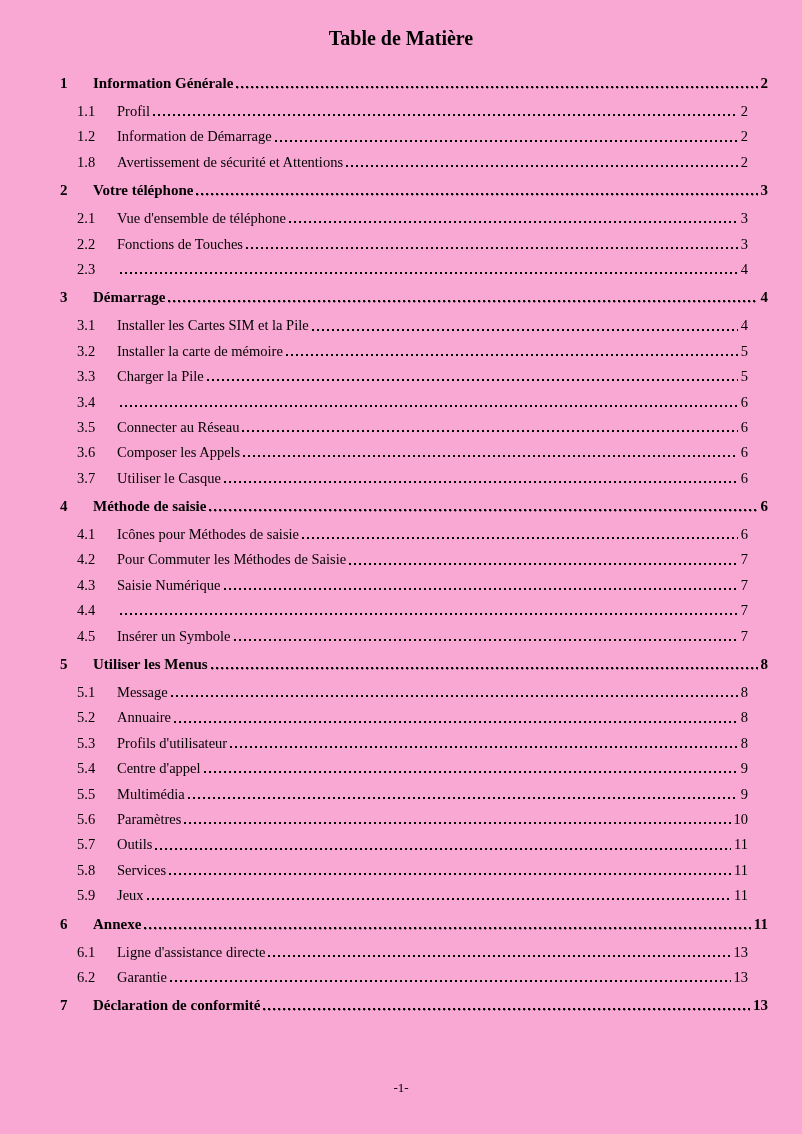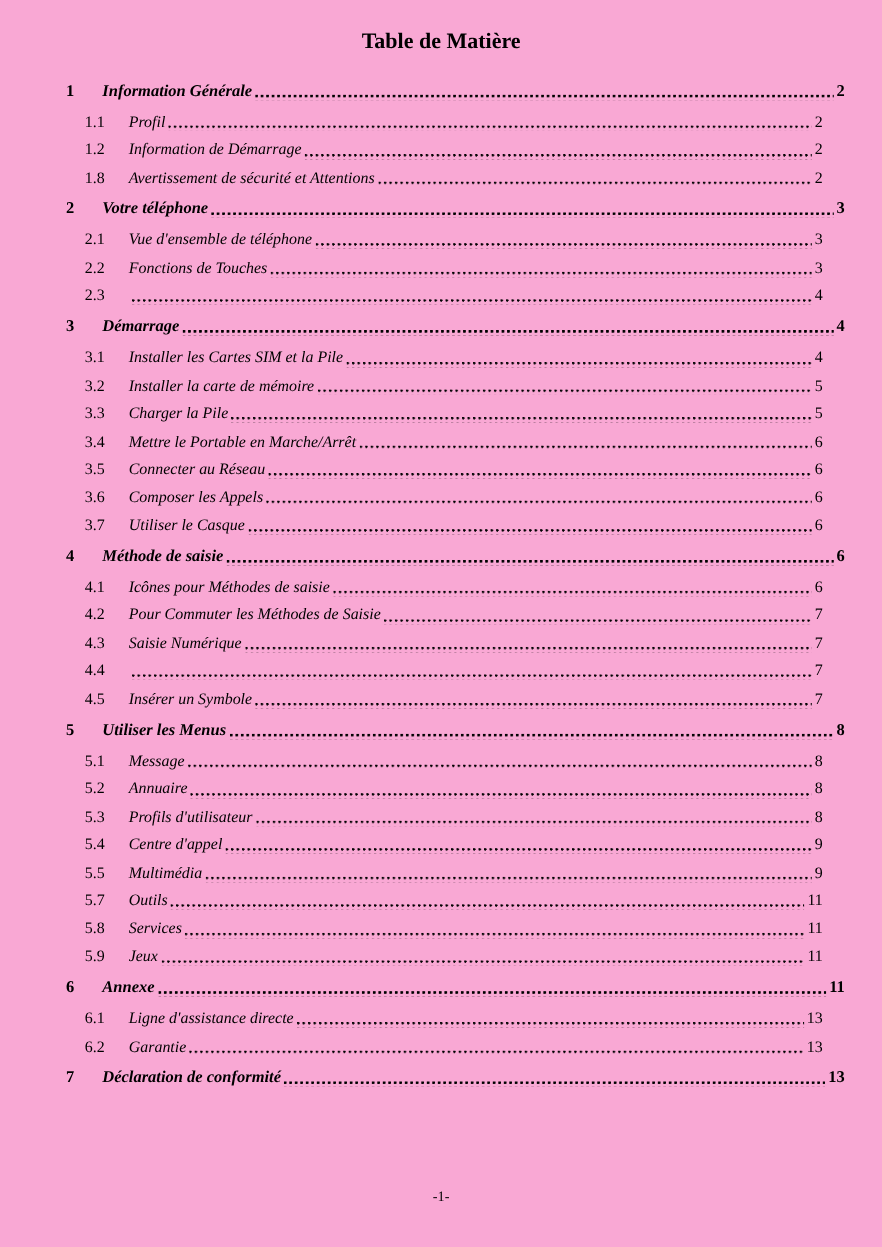--- a/index.html
+++ b/index.html
@@ -39,21 +39,21 @@
   .row.l2 {
     font-size: 14.5px;
     height: 25.4px;
     line-height: 25.4px;
     padding-left: 17px;
     padding-right: 20px;
     justify-content: space-between;
   }
   .l1 .num { flex: none; width: 33px; }
   .l2 .num { flex: none; width: 40px; }
-  .label { flex: none; font-style: italic; }
+  .label { flex: none; }
   .dots {
     flex: 1 1 auto;
     min-width: 10px;
     margin: 0 3px 0 3px;
     background-image: radial-gradient(circle at 1.1px 1.1px, #000 0.95px, rgba(0,0,0,0) 1.35px);
     background-size: 5px 5px;
     background-repeat: repeat-x;
     background-position: left calc(50% + 5px);
   }
   .l1 .dots {
@@ -142,21 +142,20 @@
         <span class="page">5</span>
       </div>
       <div class="row l2">
         <span class="num">3.3</span>
         <span class="label">Charger la Pile</span>
         <span class="dots"></span>
         <span class="page">5</span>
       </div>
       <div class="row l2">
         <span class="num">3.4</span>
-        <span class="label">Mettre le Portable en Marche/Arrêt</span>
         <span class="dots"></span>
         <span class="page">6</span>
       </div>
       <div class="row l2">
         <span class="num">3.5</span>
         <span class="label">Connecter au Réseau</span>
         <span class="dots"></span>
         <span class="page">6</span>
       </div>
       <div class="row l2">
@@ -234,20 +233,26 @@
         <span class="num">5.4</span>
         <span class="label">Centre d'appel</span>
         <span class="dots"></span>
         <span class="page">9</span>
       </div>
       <div class="row l2">
         <span class="num">5.5</span>
         <span class="label">Multimédia</span>
         <span class="dots"></span>
         <span class="page">9</span>
+      </div>
+      <div class="row l2">
+        <span class="num">5.6</span>
+        <span class="label">Paramètres</span>
+        <span class="dots"></span>
+        <span class="page">10</span>
       </div>
       <div class="row l2">
         <span class="num">5.7</span>
         <span class="label">Outils</span>
         <span class="dots"></span>
         <span class="page">11</span>
       </div>
       <div class="row l2">
         <span class="num">5.8</span>
         <span class="label">Services</span>

